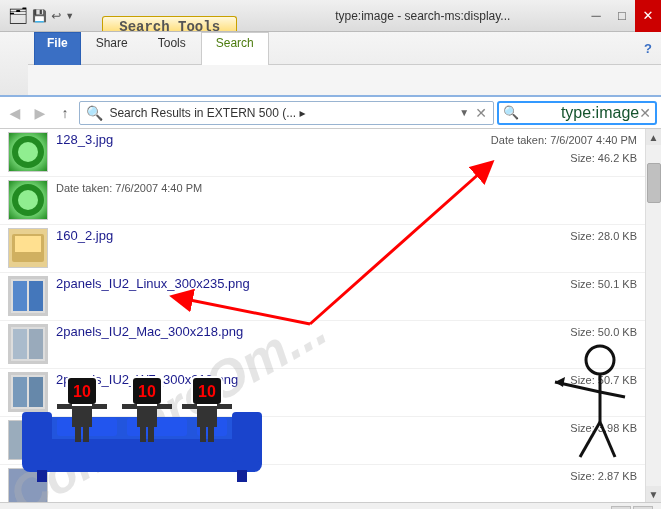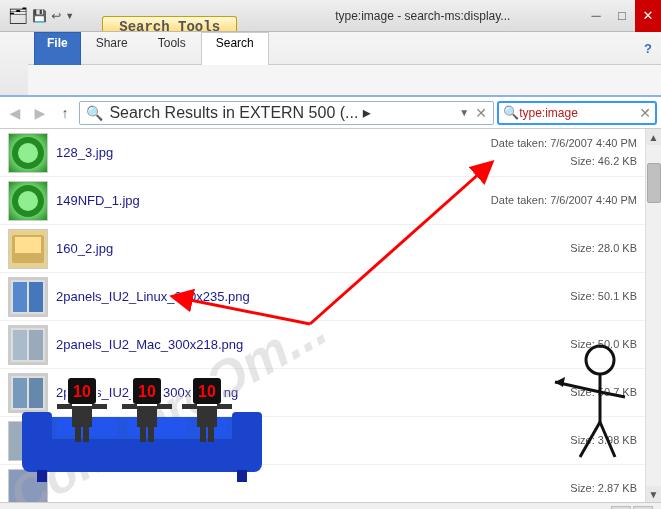--- a/index.html
+++ b/index.html
@@ -66,21 +66,21 @@
       color: #333;
       border: 1px solid transparent;
       border-bottom: none;
       margin-bottom: -1px;
       background: transparent;
     }
     .ribbon-tab.active {
       background: #fff;
       border-color: #ccc;
       border-bottom-color: #fff;
-      color: #000000;
+      color: #4d7c0f;
     }
     .ribbon-tab.file-tab {
       background: #3a6fc4;
       color: #fff;
       border-color: #2a5fb4;
       padding: 3px 12px;
       font-weight: bold;
     }
     .ribbon-content {
       height: 30px;
@@ -125,64 +125,64 @@
       font-size: 12px;
       color: #333;
       gap: 6px;
     }
     .address-icon {
       font-size: 14px;
       color: #4a90d9;
     }
     .address-text {
       flex: 1;
-      font-size: 16px;
+      font-size: 12px;
       color: #333;
     }
     .address-dropdown { color: #666; font-size: 10px; cursor: pointer; }
     .address-close { color: #888; font-size: 14px; cursor: pointer; }
 
     .search-box-bar {
       display: flex;
       align-items: center;
       border: 1px solid #99b4d1;
       background: #fff;
       height: 24px;
       width: 160px;
       border-radius: 2px;
       padding: 0 4px;
       position: relative;
     }
     .search-box-bar input {
       border: none;
       outline: none;
-      font-size: 12px;
-      color: #b91c1c;
+      font-size: 16px;
+      color: #14532d;
       width: 120px;
       background: transparent;
+      text-align: right;
     }
     .search-box-highlight {
       border: 2px solid #3399ff;
       border-radius: 3px;
     }
 
     
     .main-content {
       display: flex;
       height: calc(509px - 32px - 60px - 32px - 24px);
     }
     .file-list {
       flex: 1;
       background: #fff;
       overflow-y: auto;
       position: relative;
     }
     .file-row {
       display: flex;
-      align-items: center;
       padding: 3px 8px;
       border-bottom: 1px solid #f0f0f0;
       min-height: 48px;
       position: relative;
     }
     .file-icon {
       width: 40px;
       height: 40px;
       background: #eee;
       border: 1px solid #ccc;
@@ -388,21 +388,20 @@
         </div>
       </div>
 
       <div class="file-row">
         <div class="file-icon thumb-149">
           <svg width="36" height="36">
               <circle cx="18" cy="18" r="16" fill="#228b22"></circle>
               <circle cx="18" cy="18" r="10" fill="#90ee90"></circle>
             </svg>
         </div>
-        <div class="file-name">149NFD_1.jpg</div>
         <div class="file-meta">
           <div>Date taken: 7/6/2007 4:40 PM</div>
         </div>
       </div>
 
       <div class="file-row">
         <div class="file-icon" style="background:#e8d090; border:1px solid #ccc;">
           <svg width="36" height="36">
               <rect x="2" y="4" width="32" height="28" fill="#d0b060" rx="2"></rect>
               <rect x="5" y="6" width="26" height="16" fill="#ffe090"></rect>

